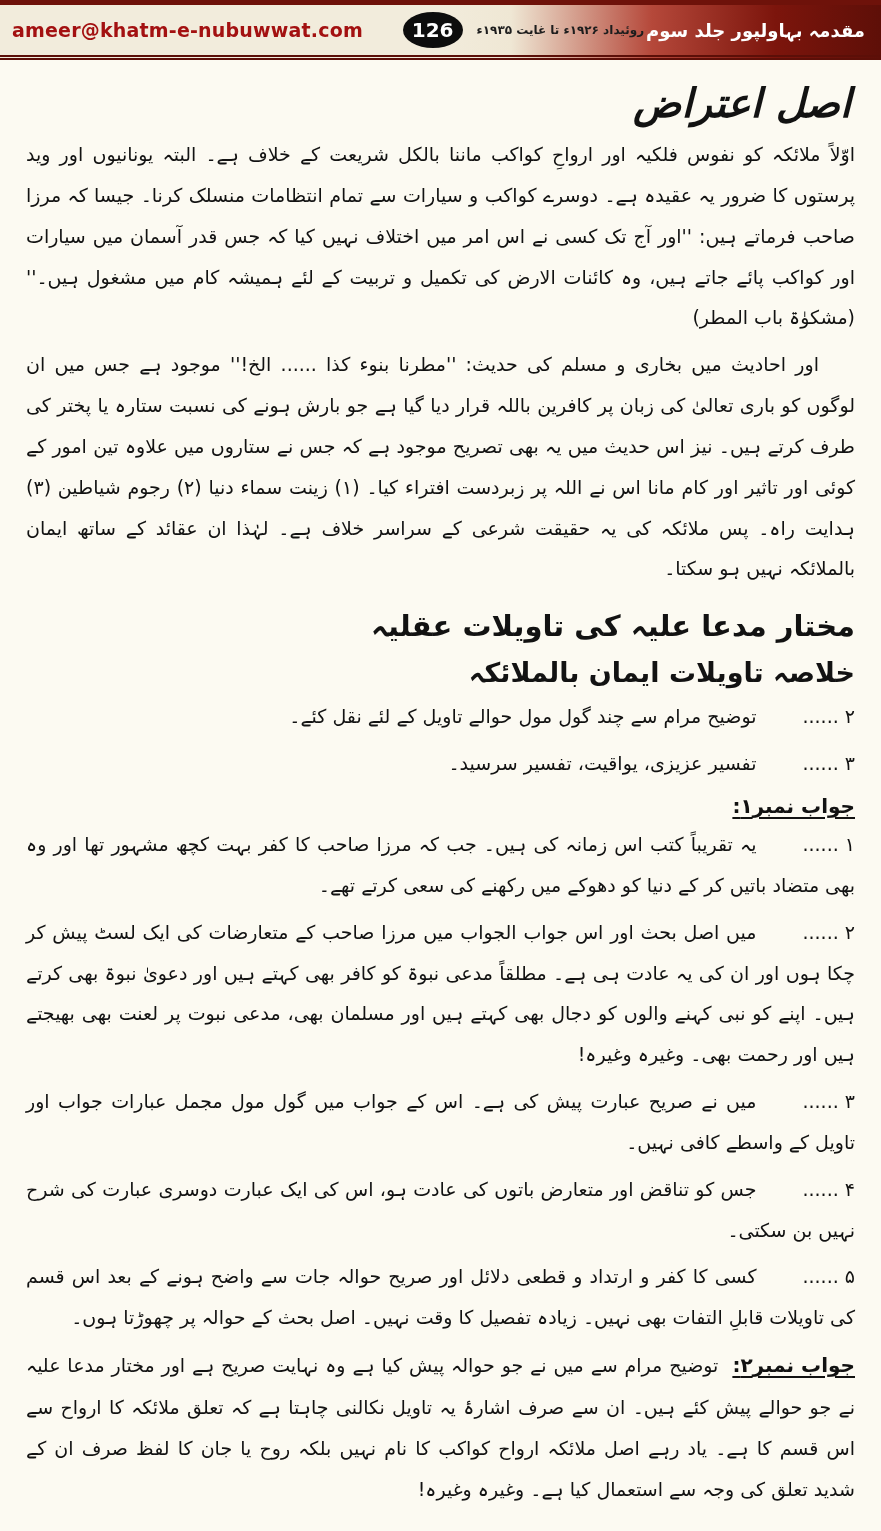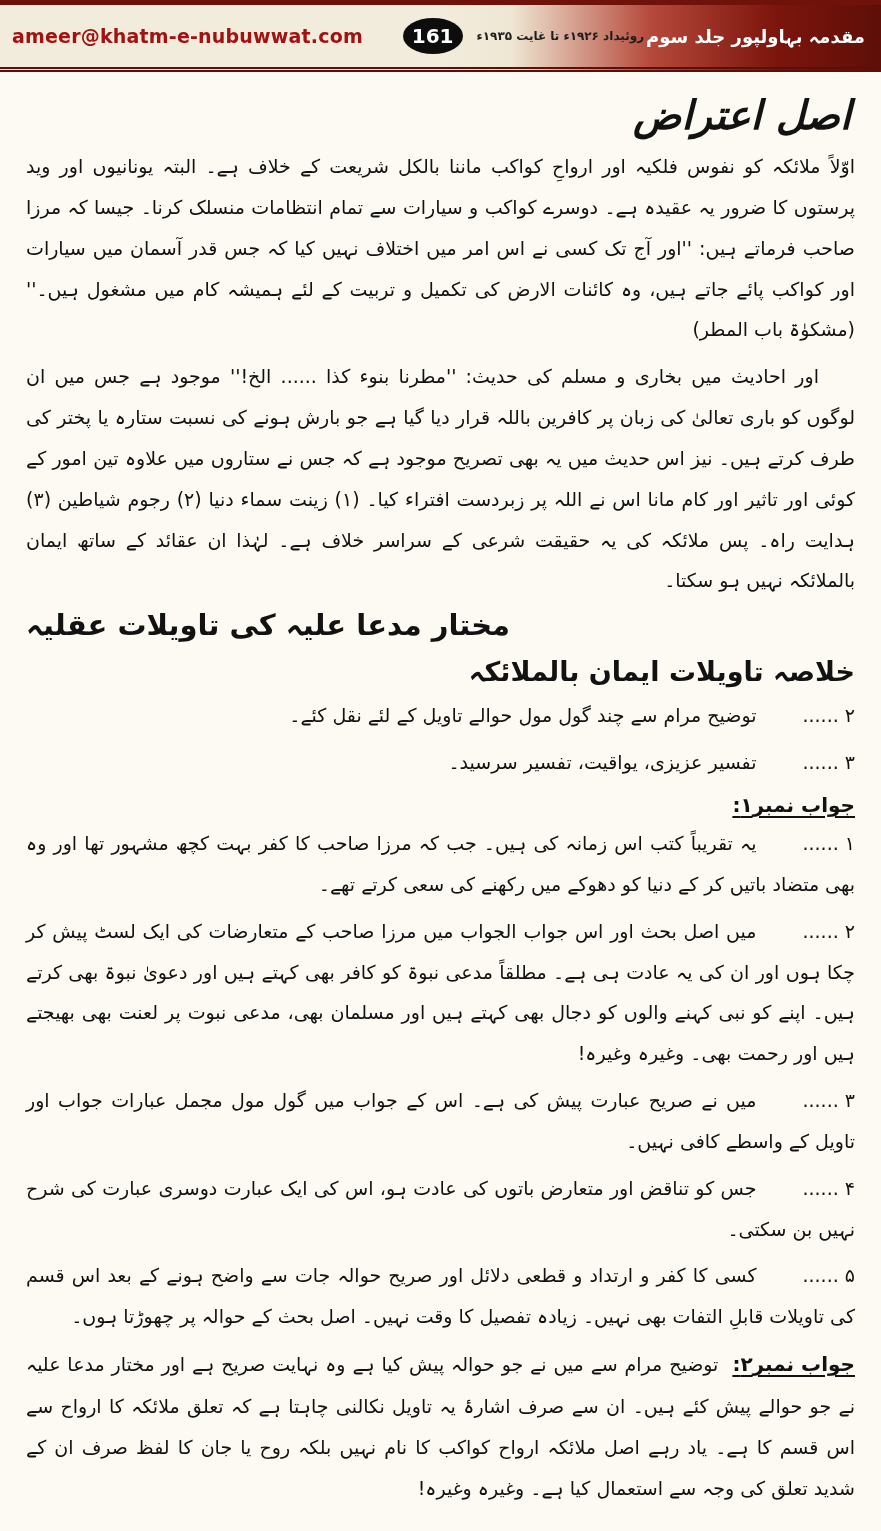--- a/index.html
+++ b/index.html
@@ -13,21 +13,21 @@
     width:881px; height:1531px;
     background:#fcfaf2;
     display:flex; flex-direction:column;
     overflow:hidden;
     position:relative;
   }
 
   
   .topbar {
     flex:0 0 auto;
-    height:72px;
+    height:60px;
     background:linear-gradient(90deg,#f2ecdc 0%,#f2ecdc 50%,#efe7d4 58%,#b5483a 74%,#7c150c 88%,#5e0f08 100%);
     border-top:5px solid #6e120a;
     border-bottom:5px double #5c0f08;
     display:flex; align-items:center;
     padding:4px 12px;
   }
   .email {
     color:#a31111; font-weight:bold; font-size:19px;
     letter-spacing:0.2px;
   }
@@ -59,22 +59,22 @@
   }
   .h1 {
     font-size:40px; font-weight:bold;
     text-align:right;
     margin:14px 4px 8px 0;
     letter-spacing:1px;
     font-style:italic;
   }
   .h2 {
     font-size:29px; font-weight:bold;
-    text-align:left;
-    margin:7px 0 12px 0;
+    text-align:right;
+    margin:20px 0 12px 0;
   }
   .h3 {
     font-size:27px; font-weight:bold;
     text-align:right;
     margin:14px 0 8px 0;
   }
   p.body {
     font-size:19px;
     line-height:2.15;
     text-align:justify;
@@ -95,21 +95,21 @@
   .answer-head { margin:10px 0 4px 0; }
 </style>
 </head>
 <body>
 
 <div class="page">
 
   <div class="topbar">
     <span class="email">ameer@khatm-e-nubuwwat.com</span>
     <span class="topbar-spacer"></span>
-    <span class="page-oval">161</span>
+    <span class="page-oval">126</span>
     <span class="date-range">روئیداد ۱۹۲۶ء تا غایت ۱۹۳۵ء</span>
     <span class="book-title">مقدمہ بہاولپور جلد سوم</span>
   </div>
 
   <div class="content">
 
     <div class="h1">اصل اعتراض</div>
 
     <p class="body">اوّلاً ملائکہ کو نفوس فلکیہ اور ارواحِ کواکب ماننا بالکل شریعت کے خلاف ہے۔ البتہ یونانیوں اور وید پرستوں کا ضرور یہ عقیدہ ہے۔ دوسرے کواکب و سیارات سے تمام انتظامات منسلک کرنا۔ جیسا کہ مرزا صاحب فرماتے ہیں: ''اور آج تک کسی نے اس امر میں اختلاف نہیں کیا کہ جس قدر آسمان میں سیارات اور کواکب پائے جاتے ہیں، وہ کائنات الارض کی تکمیل و تربیت کے لئے ہمیشہ کام میں مشغول ہیں۔'' (مشکوٰۃ باب المطر)</p>
     <p class="body indent">اور احادیث میں بخاری و مسلم کی حدیث: ''مطرنا بنوء کذا ...... الخ!'' موجود ہے جس میں ان لوگوں کو باری تعالیٰ کی زبان پر کافرین باللہ قرار دیا گیا ہے جو بارش ہونے کی نسبت ستارہ یا پختر کی طرف کرتے ہیں۔ نیز اس حدیث میں یہ بھی تصریح موجود ہے کہ جس نے ستاروں میں علاوہ تین امور کے کوئی اور تاثیر اور کام مانا اس نے اللہ پر زبردست افتراء کیا۔ (۱) زینت سماء دنیا (۲) رجوم شیاطین (۳) ہدایت راہ۔ پس ملائکہ کی یہ حقیقت شرعی کے سراسر خلاف ہے۔ لہٰذا ان عقائد کے ساتھ ایمان بالملائکہ نہیں ہو سکتا۔</p>

